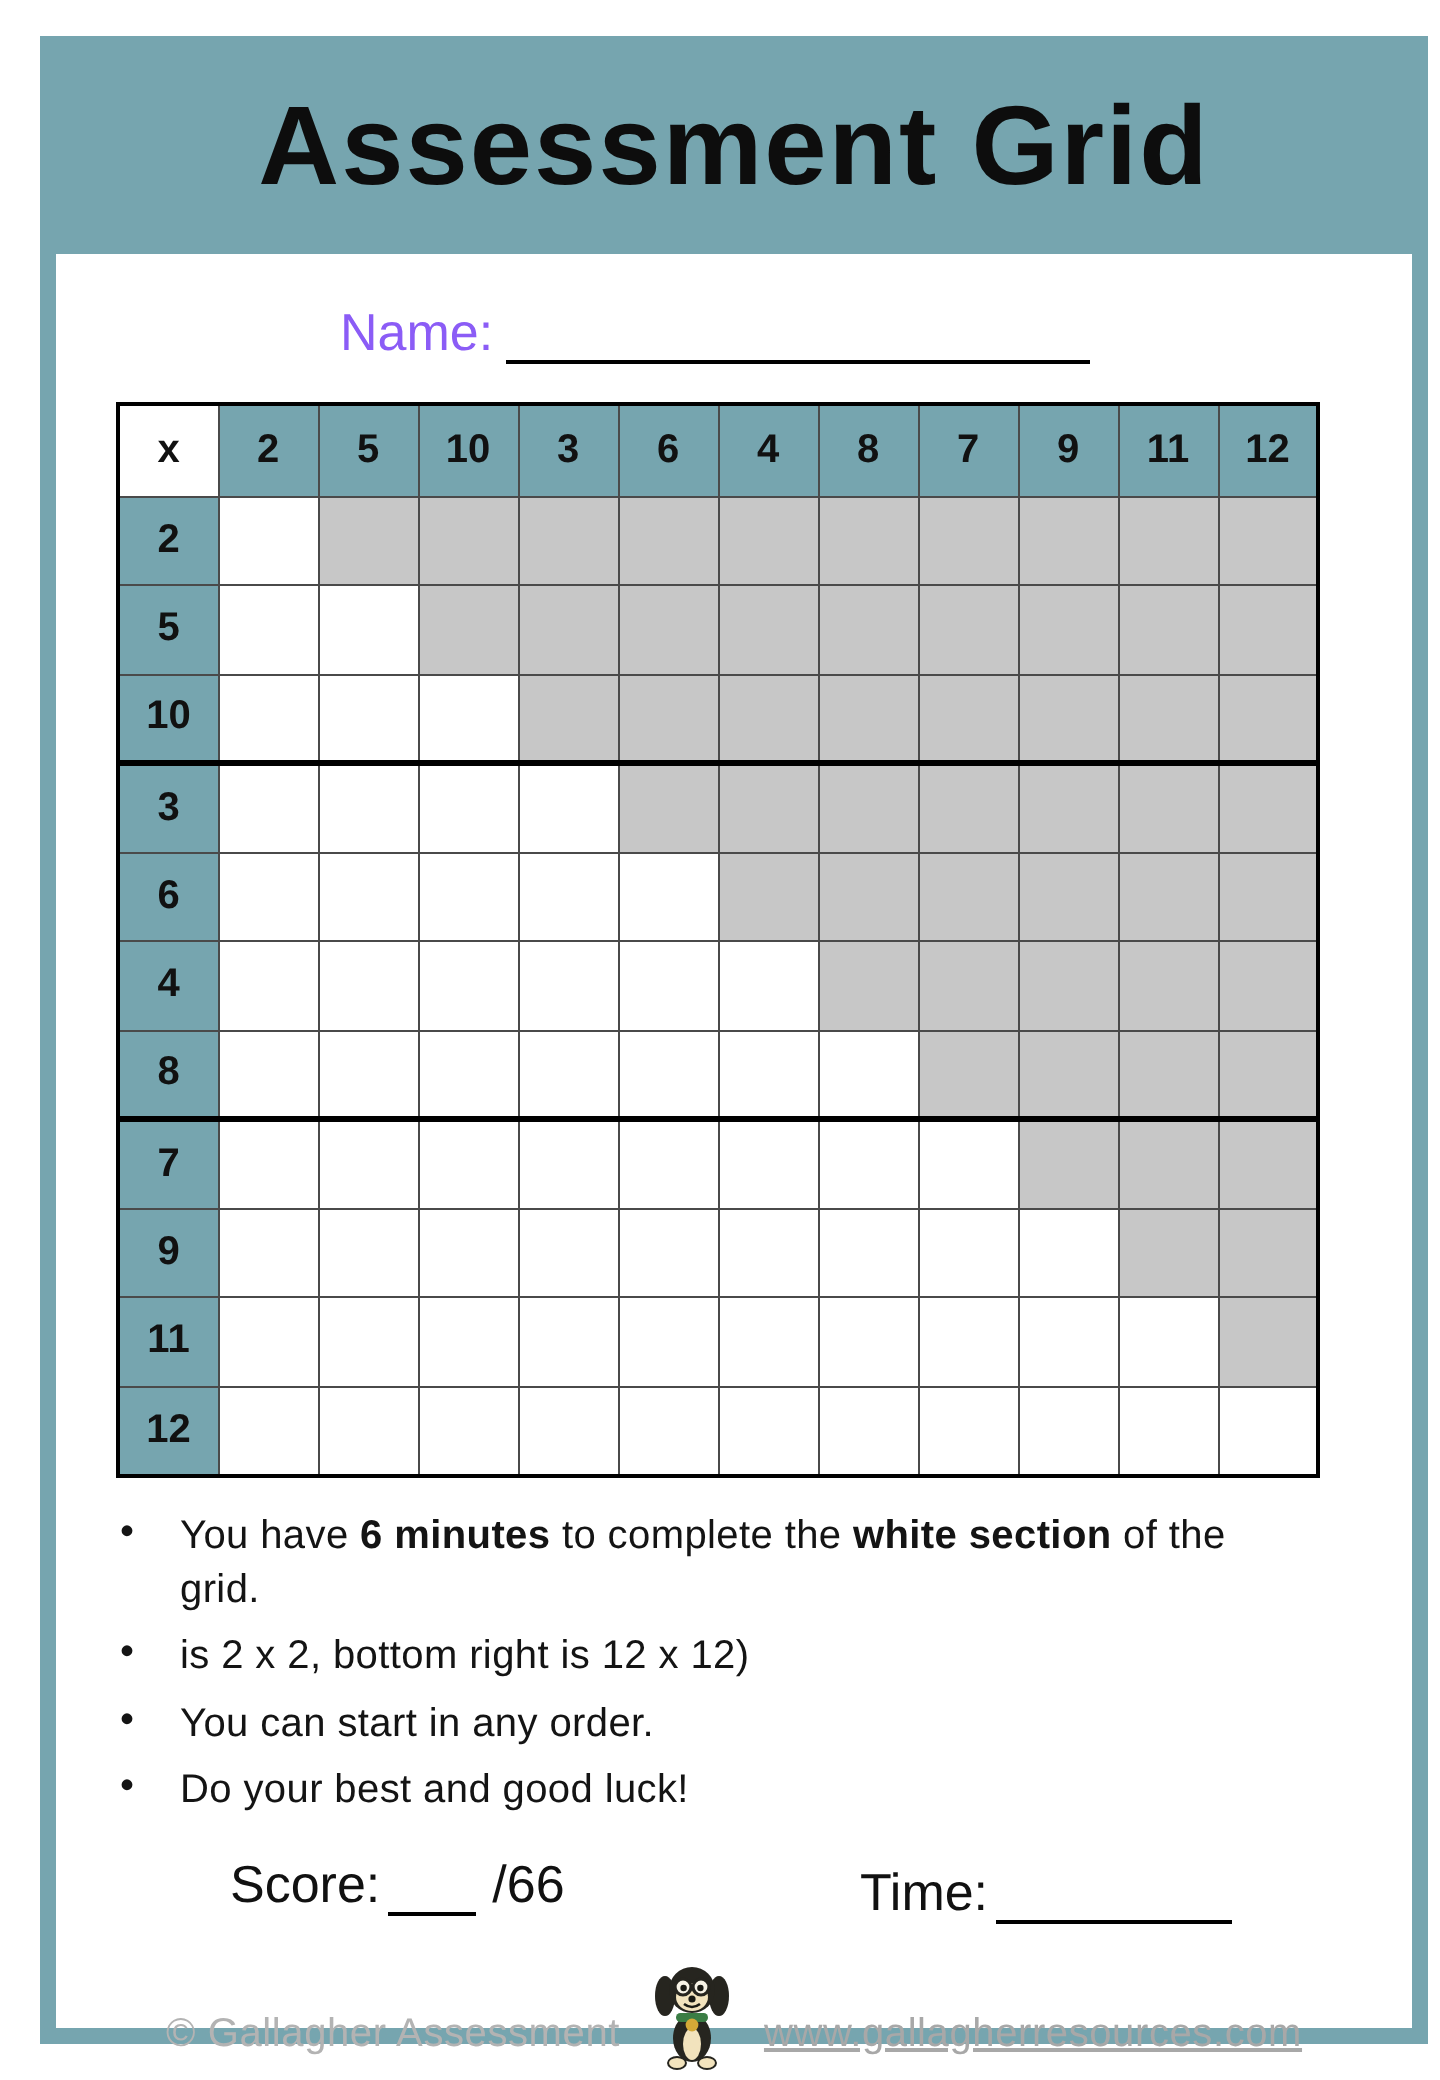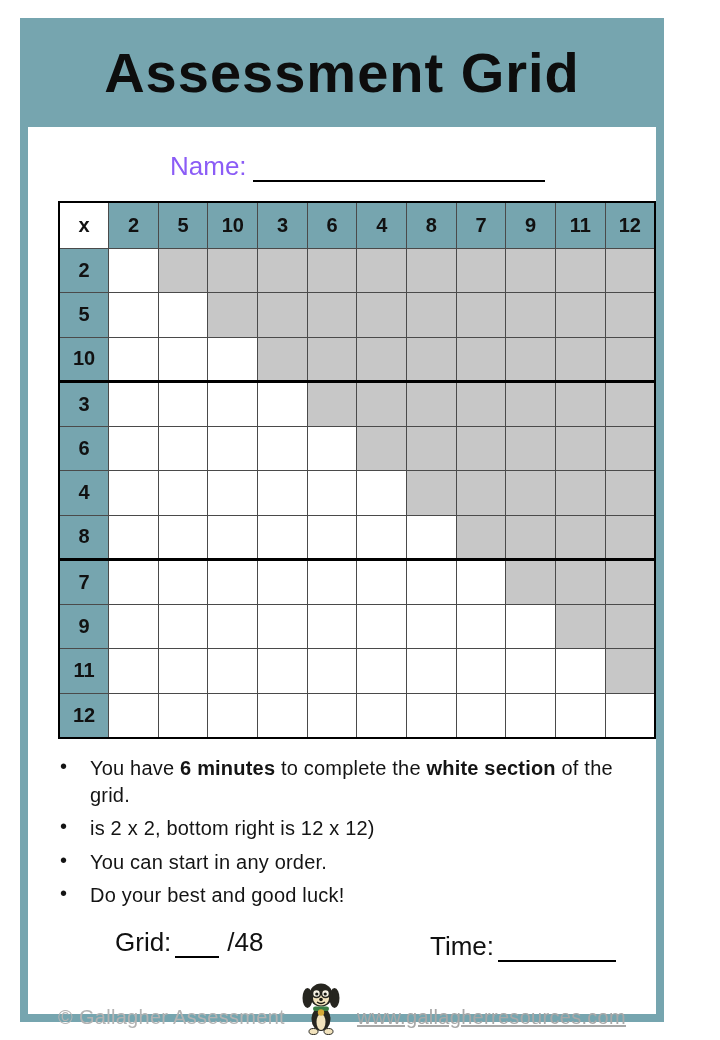--- a/index.html
+++ b/index.html
@@ -1,20 +1,20 @@
 <!DOCTYPE html>
 <html style="--teal: #76a5af; --shade: #c7c7c7;"><head>
 <meta charset="utf-8">
 <style>
   * { margin:0; padding:0; box-sizing:border-box; }
   html,body { width:720px; height:1040px; background:#ffffff;
               font-family:"Liberation Sans", sans-serif; }
   .canvas { position:relative; width:720px; height:1040px; background:#fff; overflow:hidden; }
 
-  .frame { position:absolute; left:20px; top:18px; width:644px; height:1004px;
+  .frame { position:absolute; left:20px; top:18px; width:694px; height:1004px;
            background:var(--teal); }
   .band  { height:109px; display:flex; align-items:center; justify-content:center; }
   .band h1 { font-size:56px; font-weight:800; letter-spacing:1px; color:#0d0d0d; }
 
   .content { position:absolute; left:8px; right:8px; top:109px; bottom:8px;
              background:#ffffff; }
 
   
   .name-row { position:absolute; left:142px; top:24px; font-size:26px; color:#8b5cf6;
               display:flex; align-items:flex-end; }
@@ -273,23 +273,23 @@
           <li>
             <span class="dot">•</span>
             <span class="txt">
               <div><span>Do your best and good luck!</span></div>
             </span>
           </li>
         </ul>
 
       <div class="score-row">
         <div class="score">
-          <span>Grid:</span>
+          <span>Score:</span>
           <span class="score-line"></span>
-          <span>/48</span>
+          <span>/66</span>
         </div>
         <div class="time">
           <span>Time:</span>
           <span class="time-line"></span>
         </div>
       </div>
 
       <div class="footer">
         <span class="copyright">© Gallagher Assessment</span>
         <span class="mascot">

